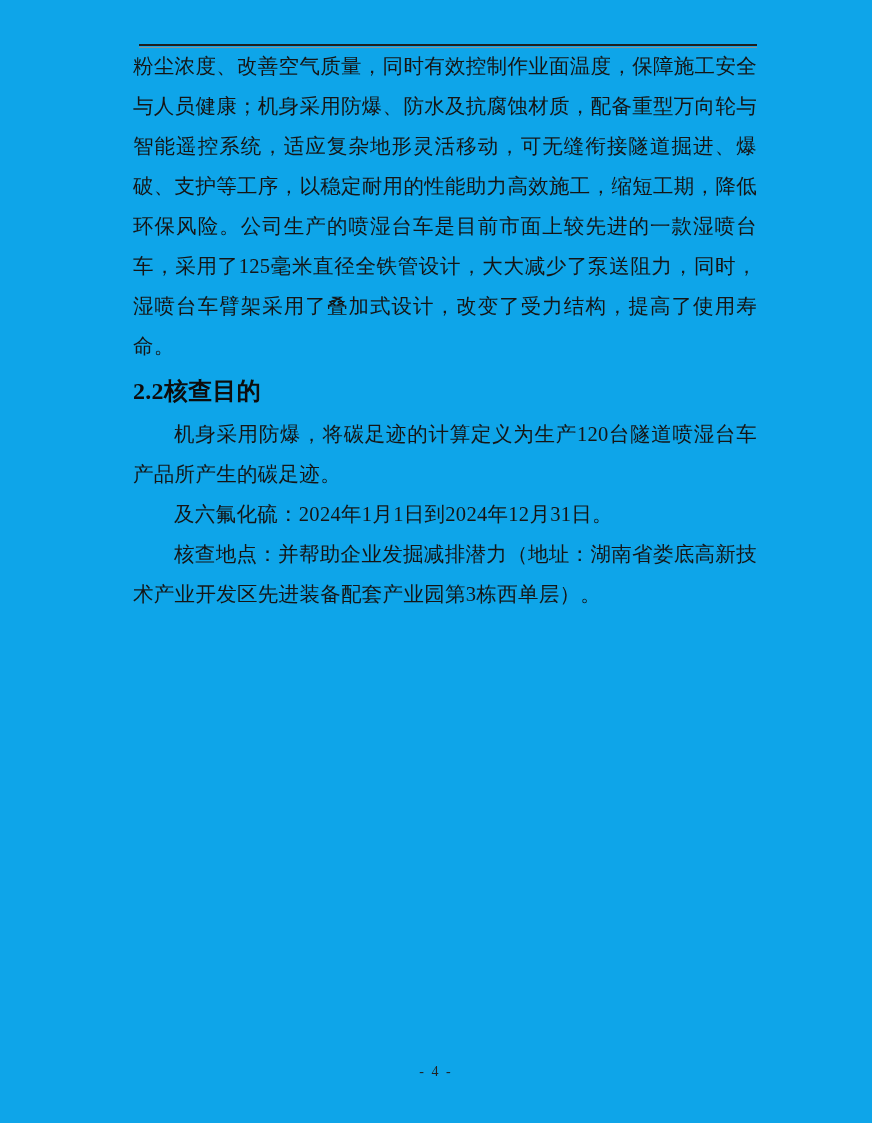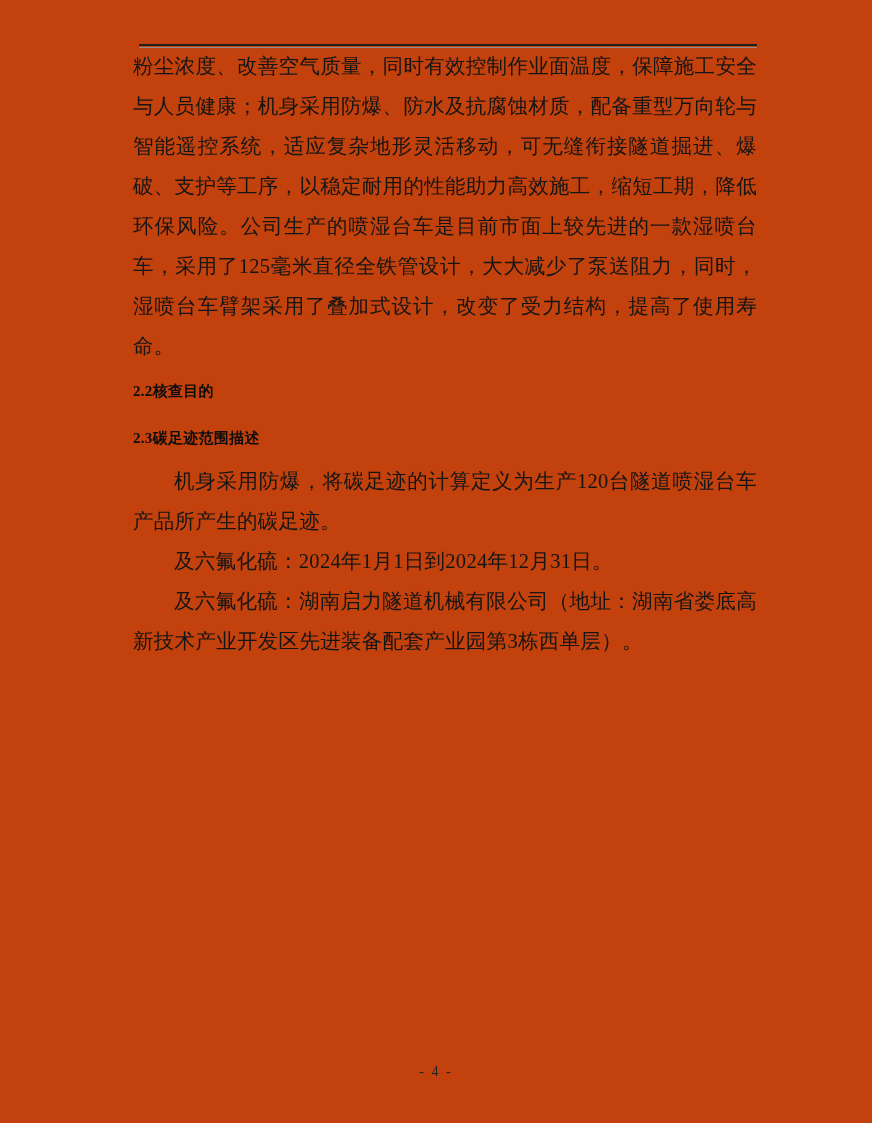--- a/index.html
+++ b/index.html
@@ -4,21 +4,21 @@
 <style>
   html, body {
     margin: 0;
     padding: 0;
     background: #ffffff;
   }
   .page {
     position: relative;
     width: 872px;
     height: 1123px;
-    background: #c2410c;
+    background: #0ea5e9;
     overflow: hidden;
     font-family: "Liberation Serif", "DejaVu Serif", serif;
     color: #151515;
   }
   
   .header-rule {
     position: absolute;
     left: 139px;
     top: 44px;
     width: 618px;
@@ -47,21 +47,21 @@
     text-align-last: left;
     text-justify: inter-character;
     letter-spacing: 0.3px;
     color: #151515;
   }
   .para.indent {
     text-indent: 2em;
   }
   .heading {
     margin: 3px 0 1px 0;
-    font-size: 15px;
+    font-size: 24px;
     font-weight: bold;
     line-height: 44px;
     letter-spacing: 0.3px;
     color: #0d0d0d;
   }
   .footer {
     position: absolute;
     left: 0;
     top: 1064px;
     width: 100%;
@@ -77,21 +77,20 @@
 <div class="page">
 
   <div class="header-rule">
     <div class="rule-thick"></div>
     <div class="rule-thin"></div>
   </div>
 
   <main class="content">
       <p class="para">粉尘浓度、改善空气质量，同时有效控制作业面温度，保障施工安全与人员健康；机身采用防爆、防水及抗腐蚀材质，配备重型万向轮与智能遥控系统，适应复杂地形灵活移动，可无缝衔接隧道掘进、爆破、支护等工序，以稳定耐用的性能助力高效施工，缩短工期，降低环保风险。公司生产的喷湿台车是目前市面上较先进的一款湿喷台车，采用了125毫米直径全铁管设计，大大减少了泵送阻力，同时，湿喷台车臂架采用了叠加式设计，改变了受力结构，提高了使用寿命。</p>
       <h2 class="heading">2.2核查目的</h2>
-      <h2 class="heading">2.3碳足迹范围描述</h2>
       <p class="para indent">机身采用防爆，将碳足迹的计算定义为生产120台隧道喷湿台车产品所产生的碳足迹。</p>
       <p class="para indent">及六氟化硫：2024年1月1日到2024年12月31日。</p>
-      <p class="para indent">及六氟化硫：湖南启力隧道机械有限公司（地址：湖南省娄底高新技术产业开发区先进装备配套产业园第3栋西单层）。</p>
+      <p class="para indent">核查地点：并帮助企业发掘减排潜力（地址：湖南省娄底高新技术产业开发区先进装备配套产业园第3栋西单层）。</p>
     </main>
 
   <div class="footer">- 4 -</div>
 
 </div>
 
 </body></html>

